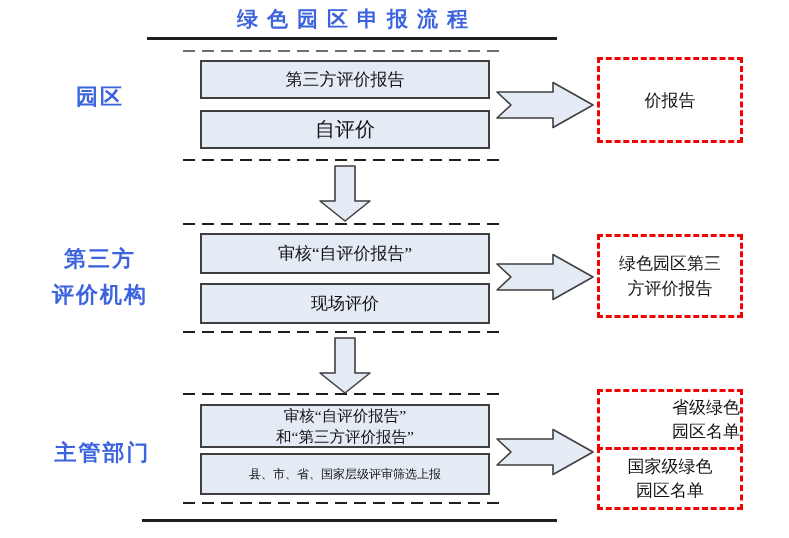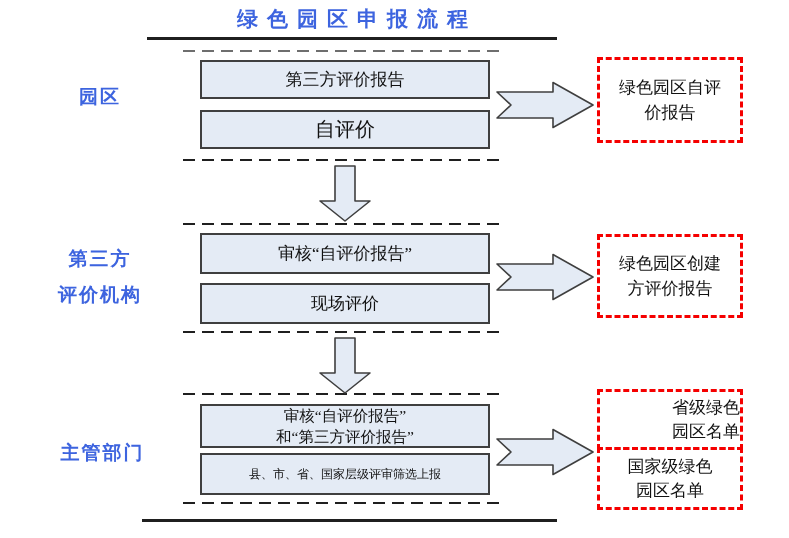--- a/index.html
+++ b/index.html
@@ -19,21 +19,21 @@
   .dashline{
     position:absolute;left:183px;width:322px;height:2px;
     background:repeating-linear-gradient(90deg,var(--rule) 0 12px,transparent 12px 19px);
   }
   .dashline.gray{
     background:repeating-linear-gradient(90deg,var(--dash) 0 12px,transparent 12px 19px);
   }
   .d1{top:50px;} .d2{top:159px;} .d3{top:223px;}
   .d4{top:331px;} .d5{top:393px;} .d6{top:502px;}
   .lane-label{
-    position:absolute;color:var(--accent);font-weight:bold;font-size:19px;
+    position:absolute;color:var(--accent);font-weight:bold;font-size:22px;
     letter-spacing:2px;text-align:center;line-height:36px;
   }
   .label-1{left:35px;top:79px;width:130px;}
   .label-2{left:25px;top:241px;width:150px;}
   .label-3{left:30px;top:435px;width:145px;}
   .step-box{
     position:absolute;left:200px;width:290px;
     background:var(--box-fill);border:2px solid var(--box-border);
     box-sizing:border-box;display:flex;flex-direction:column;
     align-items:center;justify-content:center;
@@ -118,25 +118,24 @@
   </svg>
 
   <svg class="arrow-down ad1" viewBox="0 0 54 58">
     <polygon points="17,1 37,1 37,36 52,36 27,56 2,36 17,36" style="fill:var(--box-fill);stroke:var(--box-border);stroke-width:1.6;stroke-linejoin:round;"></polygon>
   </svg>
   <svg class="arrow-down ad2" viewBox="0 0 54 58">
     <polygon points="17,1 37,1 37,36 52,36 27,56 2,36 17,36" style="fill:var(--box-fill);stroke:var(--box-border);stroke-width:1.6;stroke-linejoin:round;"></polygon>
   </svg>
 
   <div class="output-box r1">
-    <div>绿色园区自评</div>
     <div>价报告</div>
   </div>
   <div class="output-box r2">
-    <div>绿色园区创建</div>
+    <div>绿色园区第三</div>
     <div>方评价报告</div>
   </div>
   <div class="output-box r3a">
     <div>省级绿色</div>
     <div>园区名单</div>
   </div>
   <div class="output-box r3b">
     <div>国家级绿色</div>
     <div>园区名单</div>
   </div>

